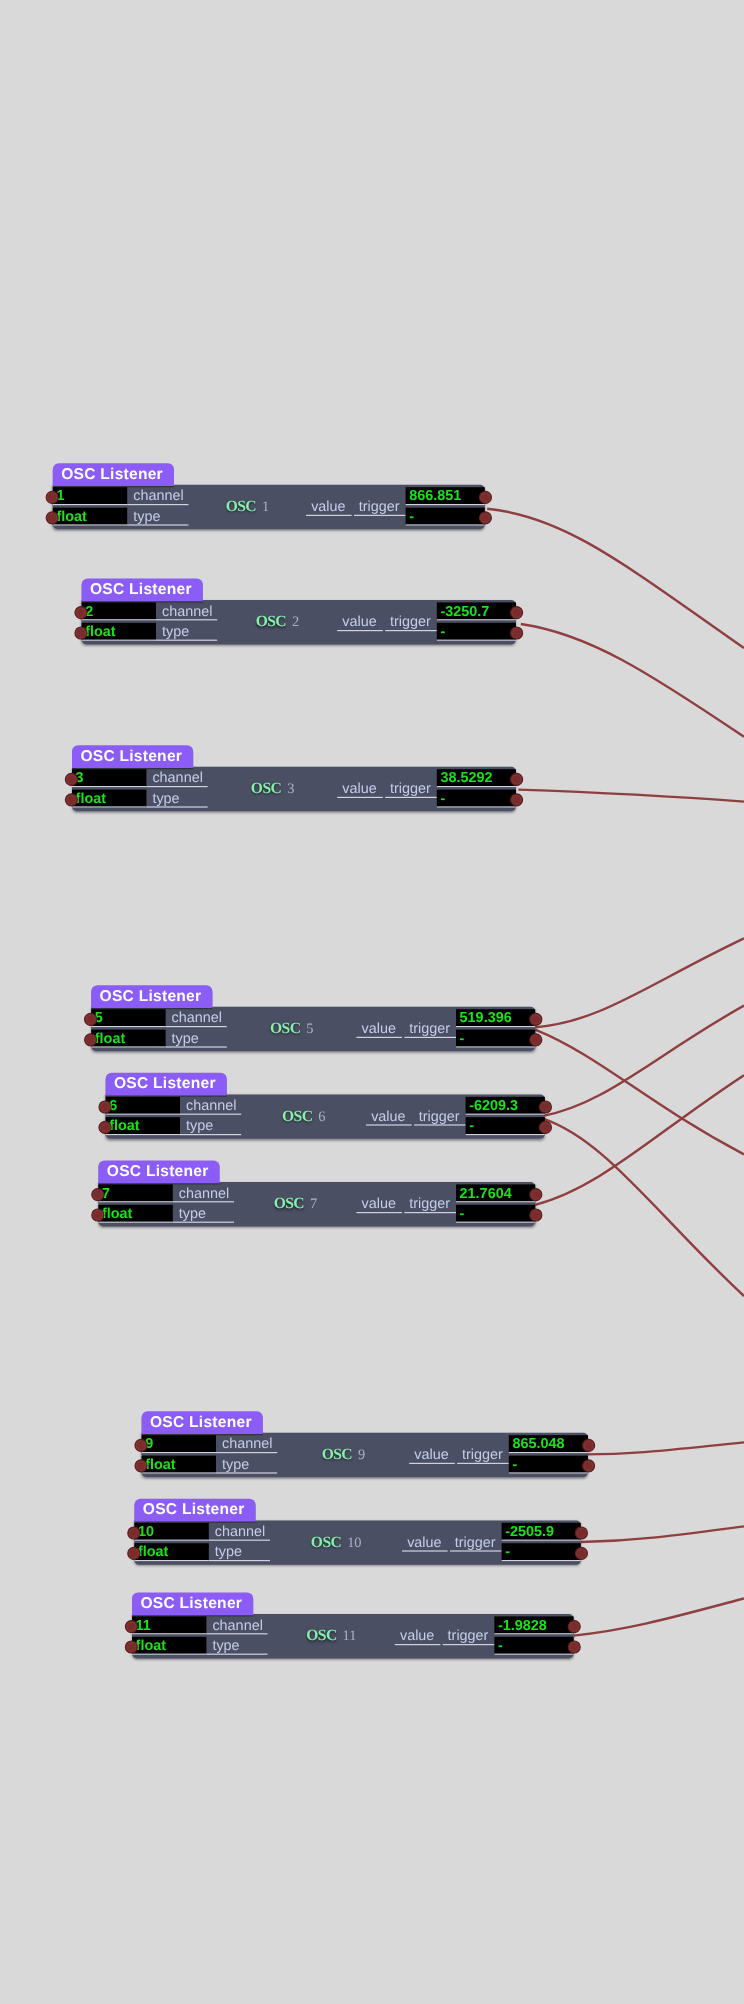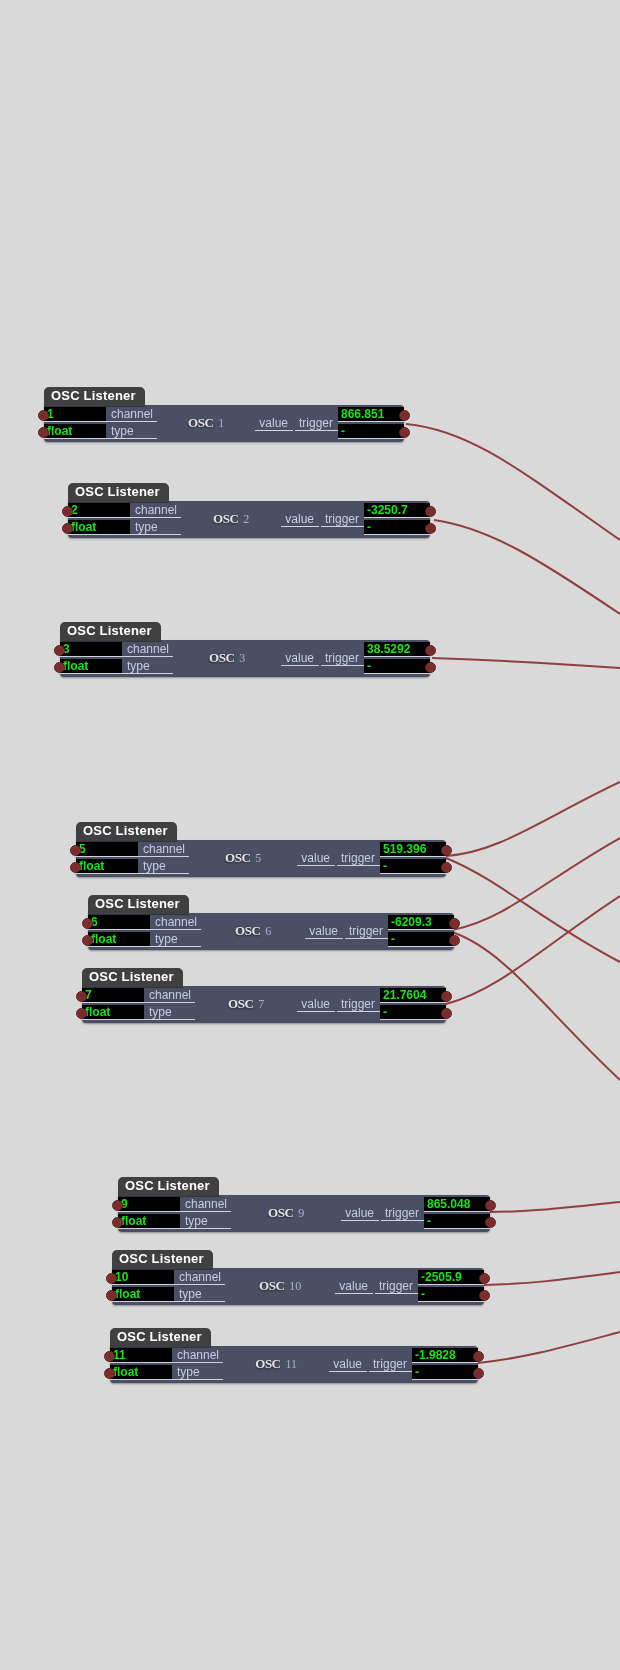--- a/index.html
+++ b/index.html
@@ -11,21 +11,21 @@
     position:relative;
   }
   #canvas{position:absolute;inset:0;width:620px;height:1670px;}
   #wires{position:absolute;left:0;top:0;width:620px;height:1670px;pointer-events:none;}
 
   
   .node{position:absolute;}
   .node-title{
     position:relative;
     display:inline-block;
-    background:#404040;
+    background:#8b5cf6;
     color:#ffffff;
     font-size:13px;
     font-weight:bold;
     letter-spacing:.2px;
     padding:2px 9px 3px 7px;
     border-radius:5px 5px 0 0;
     box-shadow:0 1px 0 rgba(0,0,0,.35);
     white-space:nowrap;
     line-height:14px;
     z-index:3;
@@ -72,21 +72,21 @@
     line-height:15px;
     height:15px;
     padding:0 4px 0 5px;
     white-space:nowrap;
     border-bottom:1px solid #cfd3e0;
     box-sizing:border-box;
   }
   .lab.r{text-align:right;padding:0 5px 0 4px;}
 
   .osc-badge{
-    color:#e5e5e5;
+    color:#86efac;
     font-size:13px;
     font-weight:bold;
     font-family:"Liberation Serif", serif;
     font-variant:small-caps;
     letter-spacing:-.5px;
     text-shadow:0 1px 2px rgba(0,0,0,.6);
   }
   .osc-num{
     color:#aab2cc;
     font-size:12px;

